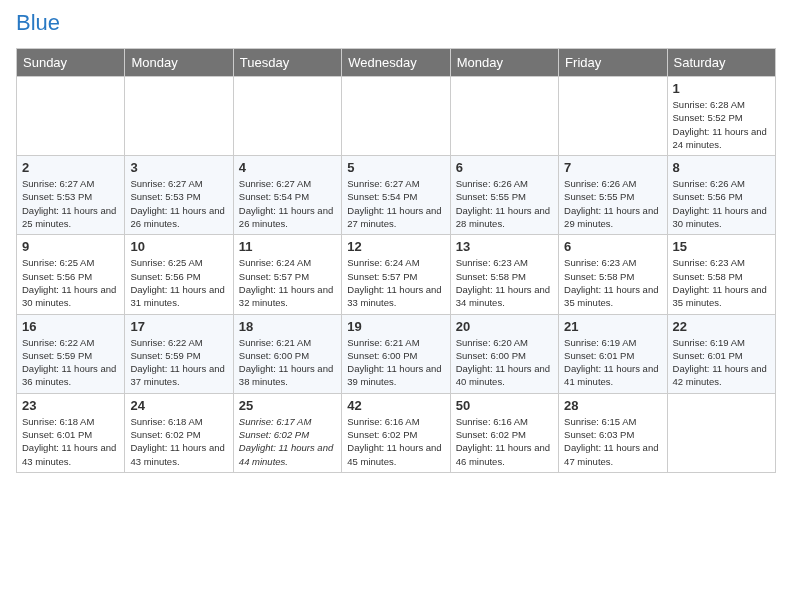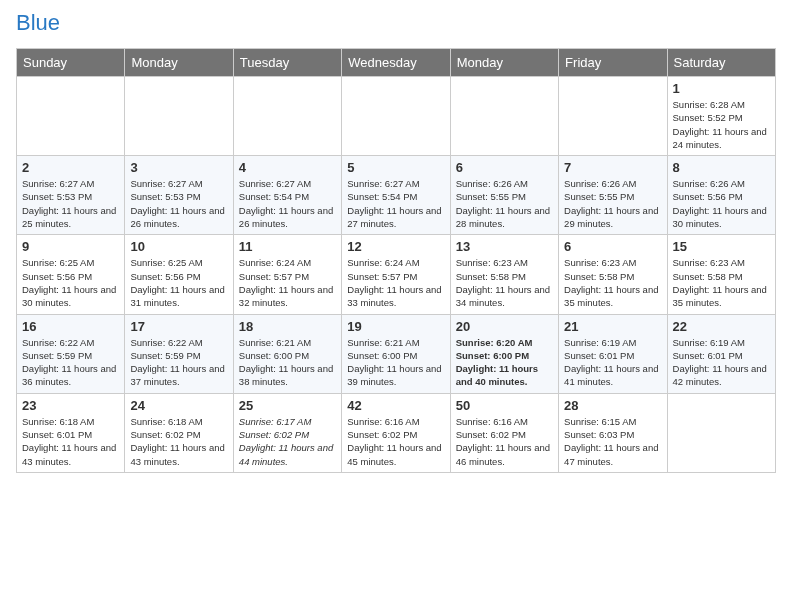--- a/index.html
+++ b/index.html
@@ -222,21 +222,21 @@
 Daylight: 11 hours and 38 minutes.</div>
         </td>
         <td>
           <span class="day-number">19</span>
           <div class="day-info" style="white-space: pre-line;">Sunrise: 6:21 AM
 Sunset: 6:00 PM
 Daylight: 11 hours and 39 minutes.</div>
         </td>
         <td>
           <span class="day-number">20</span>
-          <div class="day-info" style="white-space: pre-line; font-weight: bold;">Sunrise: 6:20 AM
+          <div class="day-info" style="white-space: pre-line;">Sunrise: 6:20 AM
 Sunset: 6:00 PM
 Daylight: 11 hours and 40 minutes.</div>
         </td>
         <td>
           <span class="day-number">21</span>
           <div class="day-info" style="white-space: pre-line;">Sunrise: 6:19 AM
 Sunset: 6:01 PM
 Daylight: 11 hours and 41 minutes.</div>
         </td>
         <td>

